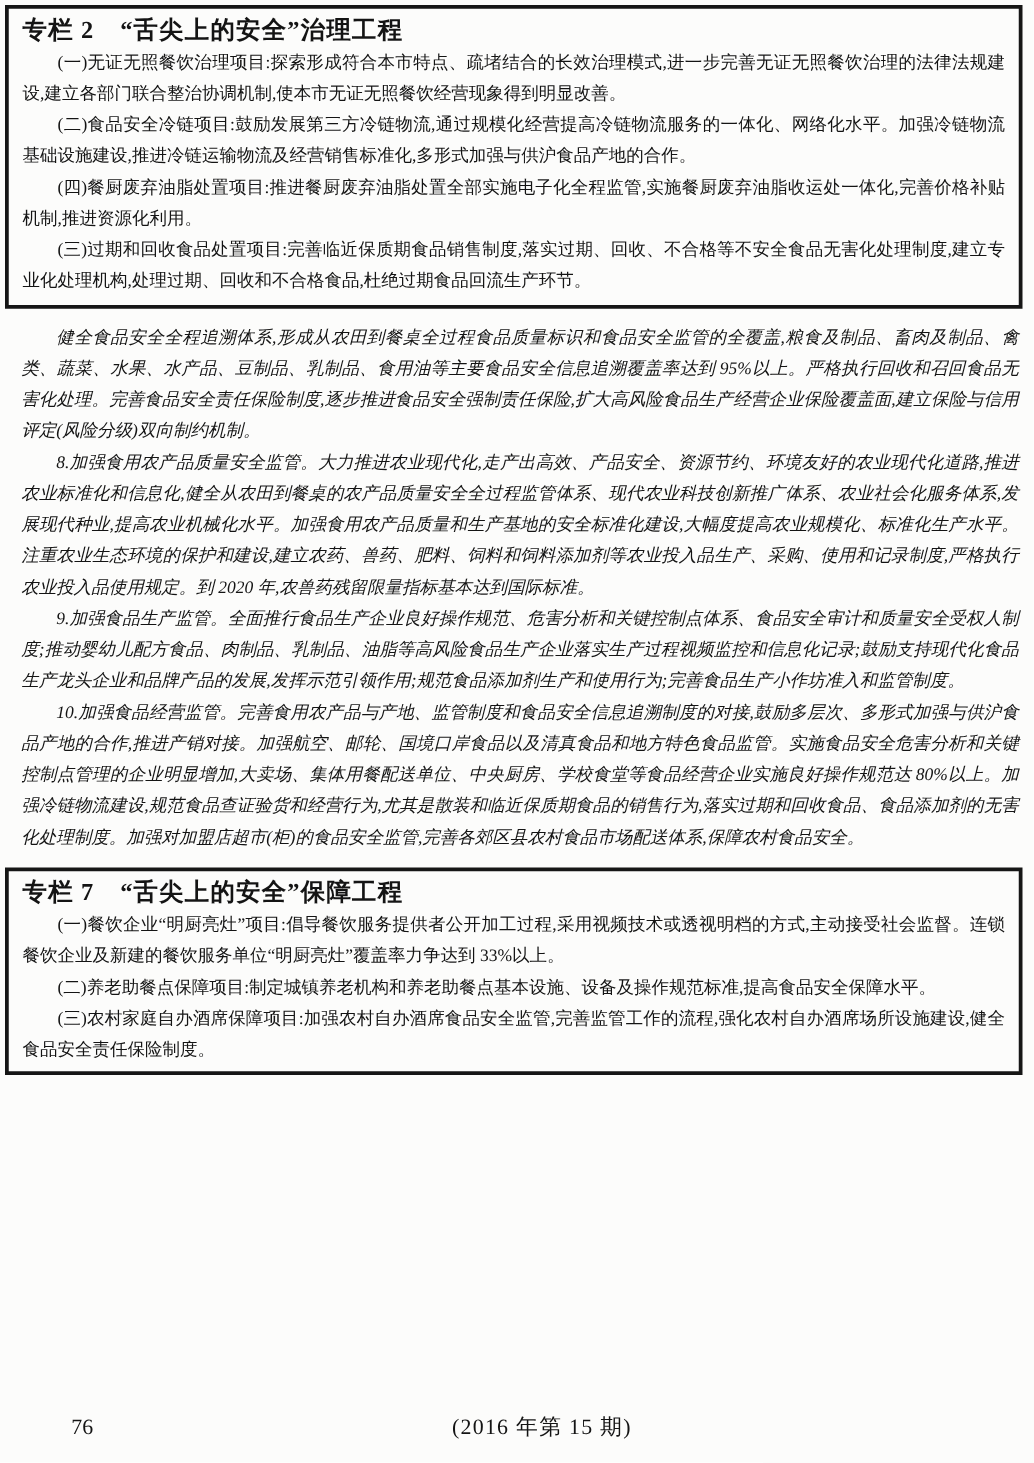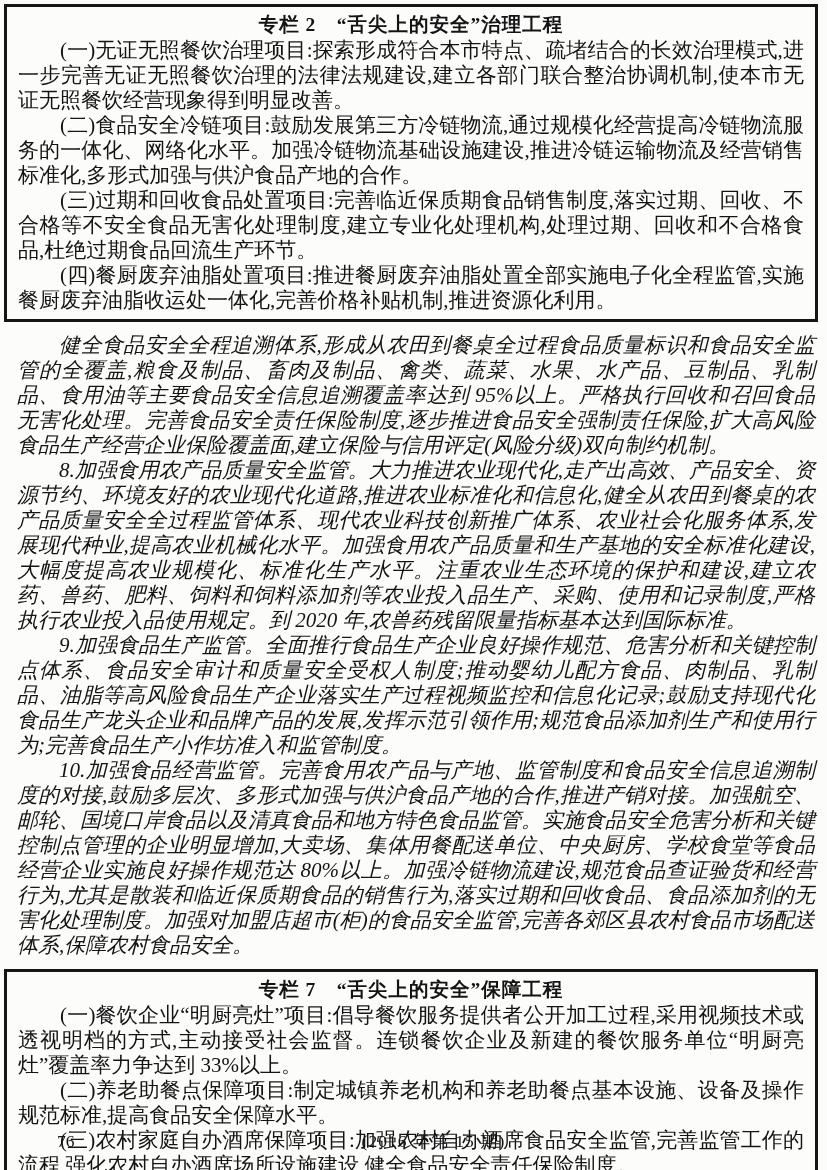--- a/index.html
+++ b/index.html
@@ -16,30 +16,29 @@
     color: #141414;
     overflow: hidden;
   }
   .panel {
     border: 3px solid #161616;
     margin: 4px 9px 0 4px;
     padding: 4px 11px 6px 11px;
     background: #fcfcfb;
   }
   .panel-title {
-    text-align: center;
     font-weight: bold;
     font-size: 19.5px;
     line-height: 27px;
     letter-spacing: 1px;
     white-space: pre;
   }
   p.doc {
     margin: 0;
-    font-size: 21px;
+    font-size: 14px;
     line-height: 25px;
     text-indent: 2em;
     text-align: justify;
     word-break: break-all;
   }
   .panel p.doc {
     line-height: 25px;
   }
   .bodytext {
     margin: 11px 12px 0 17px;
@@ -74,22 +73,22 @@
 </style>
 </head>
 <body>
 
 <div class="page">
 
   <div class="panel">
     <div class="panel-title">专栏 2　“舌尖上的安全”治理工程</div>
     <p class="doc">(一)无证无照餐饮治理项目:探索形成符合本市特点、疏堵结合的长效治理模式,进一步完善无证无照餐饮治理的法律法规建设,建立各部门联合整治协调机制,使本市无证无照餐饮经营现象得到明显改善。</p>
     <p class="doc">(二)食品安全冷链项目:鼓励发展第三方冷链物流,通过规模化经营提高冷链物流服务的一体化、网络化水平。加强冷链物流基础设施建设,推进冷链运输物流及经营销售标准化,多形式加强与供沪食品产地的合作。</p>
+    <p class="doc">(四)餐厨废弃油脂处置项目:推进餐厨废弃油脂处置全部实施电子化全程监管,实施餐厨废弃油脂收运处一体化,完善价格补贴机制,推进资源化利用。</p>
     <p class="doc">(三)过期和回收食品处置项目:完善临近保质期食品销售制度,落实过期、回收、不合格等不安全食品无害化处理制度,建立专业化处理机构,处理过期、回收和不合格食品,杜绝过期食品回流生产环节。</p>
-    <p class="doc">(四)餐厨废弃油脂处置项目:推进餐厨废弃油脂处置全部实施电子化全程监管,实施餐厨废弃油脂收运处一体化,完善价格补贴机制,推进资源化利用。</p>
   </div>
 
   <div class="bodytext">
     <p class="doc">健全食品安全全程追溯体系,形成从农田到餐桌全过程食品质量标识和食品安全监管的全覆盖,粮食及制品、畜肉及制品、禽类、蔬菜、水果、水产品、豆制品、乳制品、食用油等主要食品安全信息追溯覆盖率达到 95%以上。严格执行回收和召回食品无害化处理。完善食品安全责任保险制度,逐步推进食品安全强制责任保险,扩大高风险食品生产经营企业保险覆盖面,建立保险与信用评定(风险分级)双向制约机制。</p>
     <p class="doc">8.加强食用农产品质量安全监管。大力推进农业现代化,走产出高效、产品安全、资源节约、环境友好的农业现代化道路,推进农业标准化和信息化,健全从农田到餐桌的农产品质量安全全过程监管体系、现代农业科技创新推广体系、农业社会化服务体系,发展现代种业,提高农业机械化水平。加强食用农产品质量和生产基地的安全标准化建设,大幅度提高农业规模化、标准化生产水平。注重农业生态环境的保护和建设,建立农药、兽药、肥料、饲料和饲料添加剂等农业投入品生产、采购、使用和记录制度,严格执行农业投入品使用规定。到 2020 年,农兽药残留限量指标基本达到国际标准。</p>
     <p class="doc">9.加强食品生产监管。全面推行食品生产企业良好操作规范、危害分析和关键控制点体系、食品安全审计和质量安全受权人制度;推动婴幼儿配方食品、肉制品、乳制品、油脂等高风险食品生产企业落实生产过程视频监控和信息化记录;鼓励支持现代化食品生产龙头企业和品牌产品的发展,发挥示范引领作用;规范食品添加剂生产和使用行为;完善食品生产小作坊准入和监管制度。</p>
     <p class="doc">10.加强食品经营监管。完善食用农产品与产地、监管制度和食品安全信息追溯制度的对接,鼓励多层次、多形式加强与供沪食品产地的合作,推进产销对接。加强航空、邮轮、国境口岸食品以及清真食品和地方特色食品监管。实施食品安全危害分析和关键控制点管理的企业明显增加,大卖场、集体用餐配送单位、中央厨房、学校食堂等食品经营企业实施良好操作规范达 80%以上。加强冷链物流建设,规范食品查证验货和经营行为,尤其是散装和临近保质期食品的销售行为,落实过期和回收食品、食品添加剂的无害化处理制度。加强对加盟店超市(柜)的食品安全监管,完善各郊区县农村食品市场配送体系,保障农村食品安全。</p>
   </div>
 
   <div class="panel panel2">

